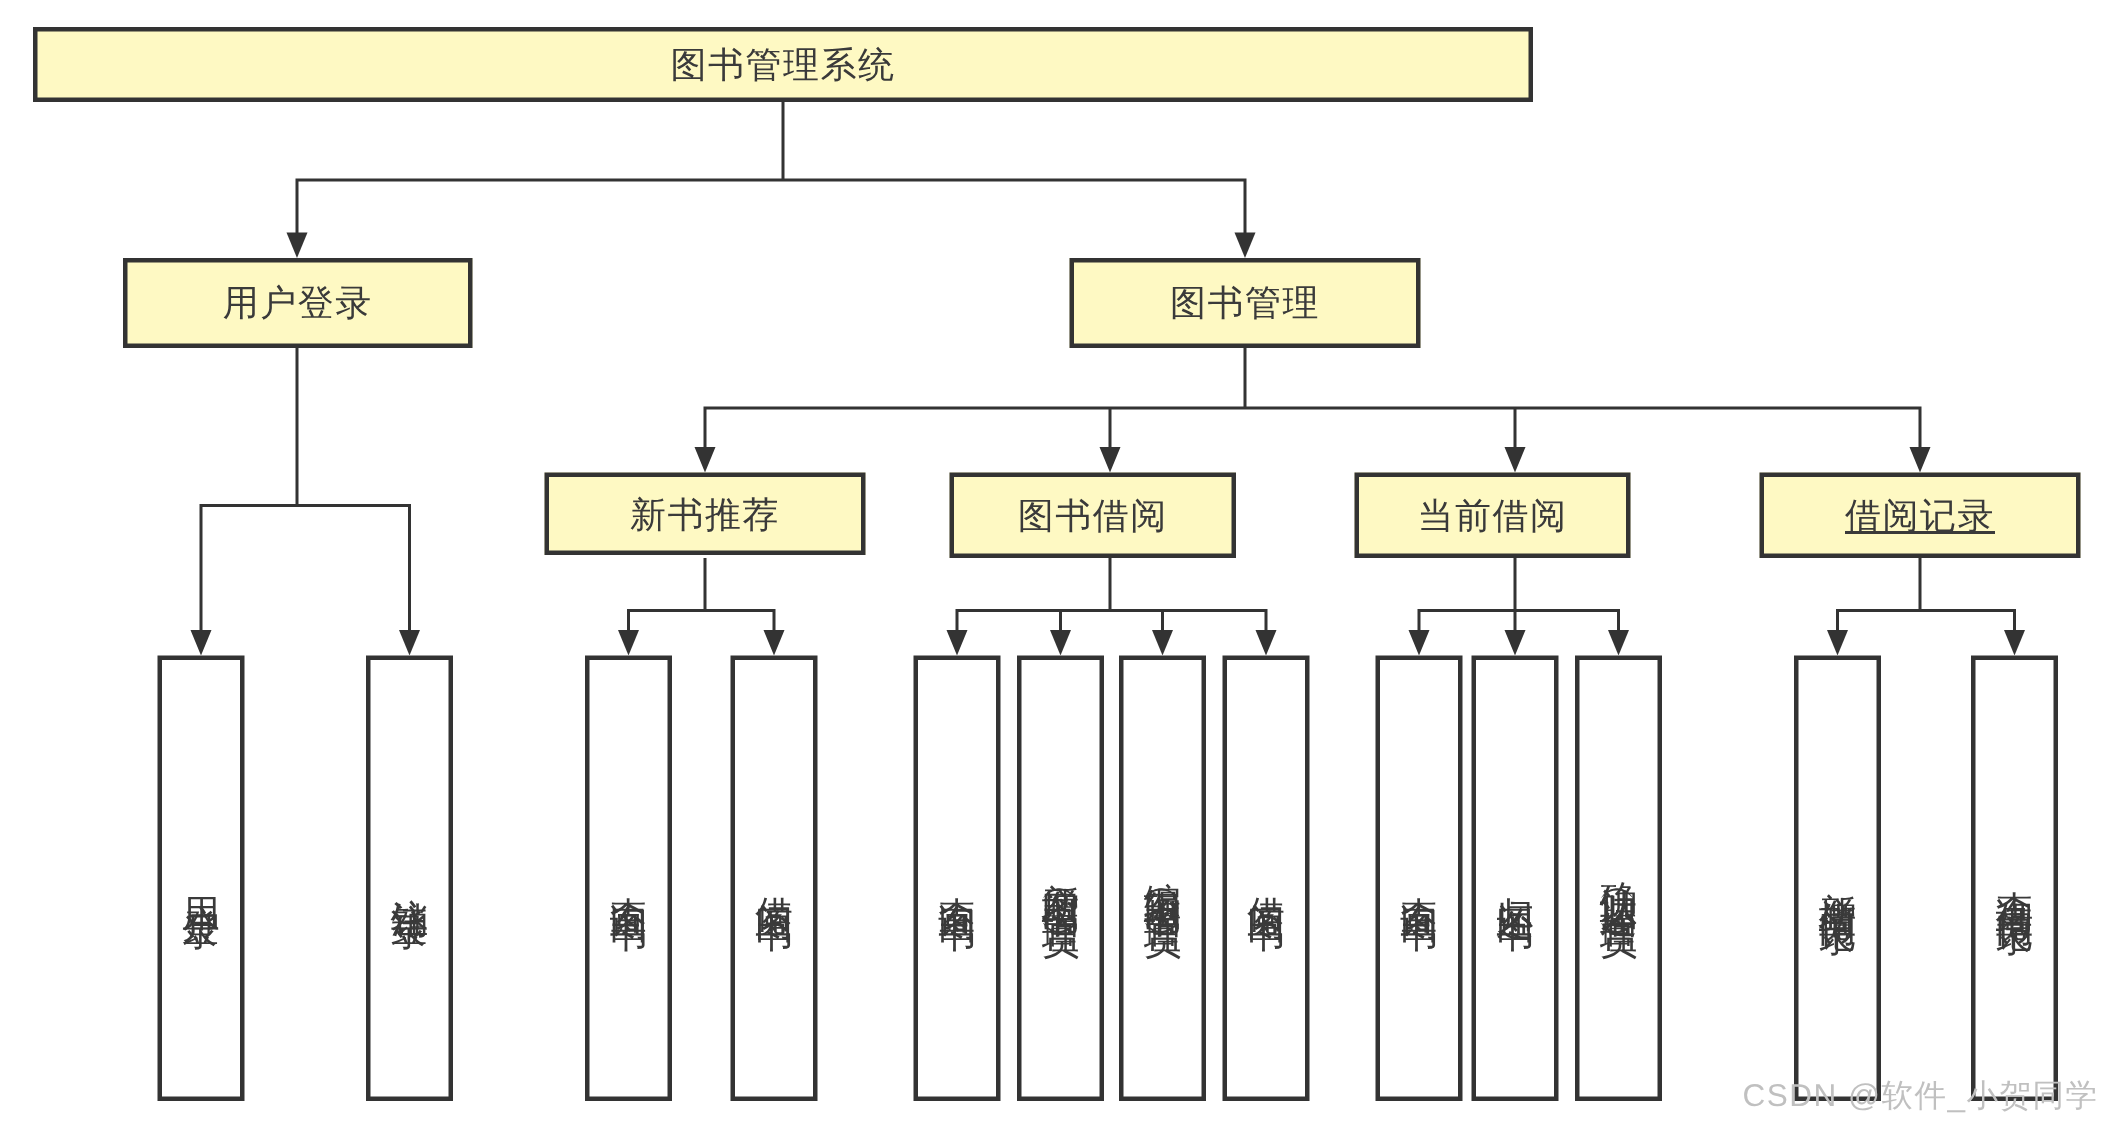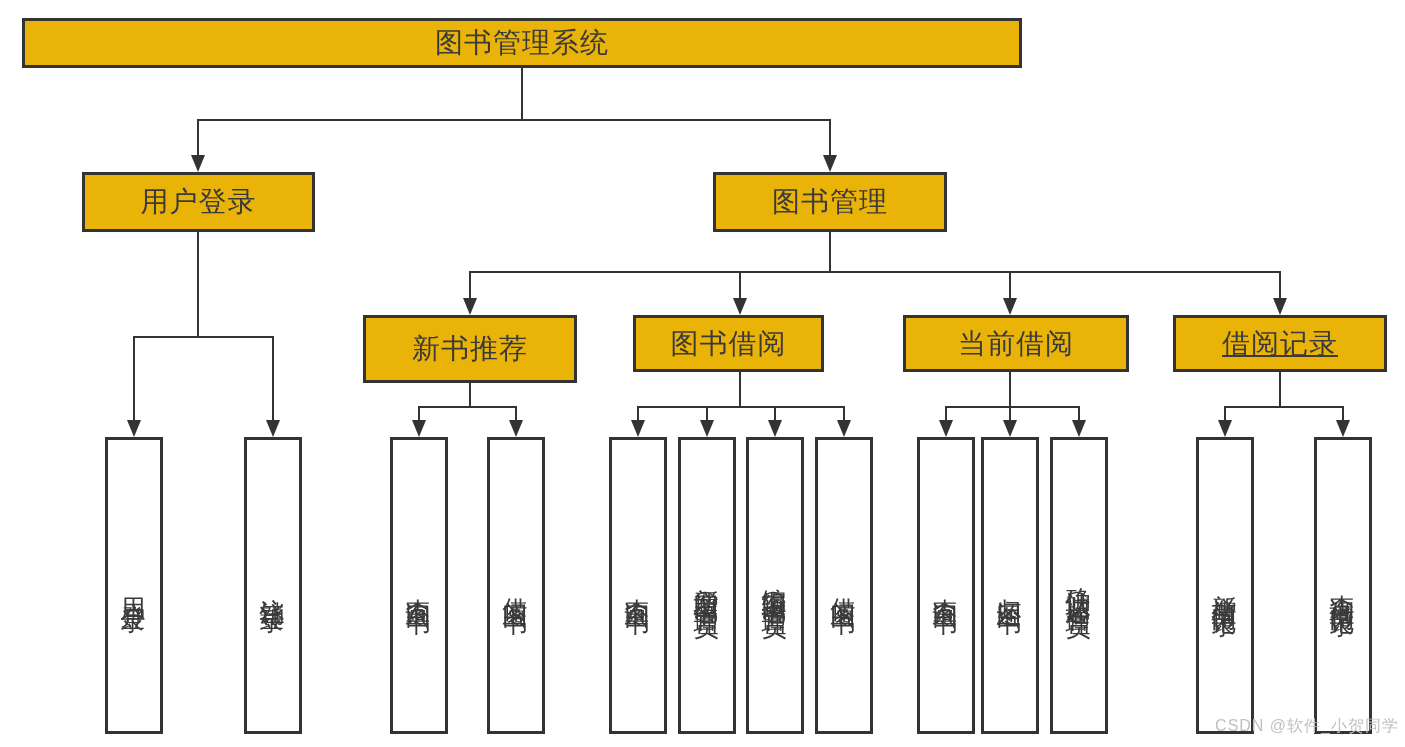--- a/index.html
+++ b/index.html
@@ -8,25 +8,25 @@
     width: 1405px;
     height: 747px;
     background: #ffffff;
     font-family: "Liberation Sans", sans-serif;
     overflow: hidden;
   }
   .hbox {
     position: absolute;
     box-sizing: border-box;
     border: 3px solid #333333;
-    background: #eab308;
+    background: #fef9c3;
     display: flex;
     align-items: center;
     justify-content: center;
-    font-size: 28px;
+    font-size: 24px;
     color: #3a3a3a;
     letter-spacing: 1px;
   }
   .vbox {
     position: absolute;
     box-sizing: border-box;
     border: 3px solid #333333;
     background: #ffffff;
     width: 58px;
     top: 437px;
@@ -46,21 +46,21 @@
   #connector-layer {
     position: absolute;
     left: 0; top: 0;
     width: 1405px;
     height: 747px;
   }
   #watermark {
     position: absolute;
     right: 6px;
     top: 716px;
-    font-size: 16px;
+    font-size: 21px;
     color: #c0c0c0;
     letter-spacing: 1px;
     z-index: 10;
     white-space: nowrap;
   }
 </style>
 </head>
 <body>
 
 <div id="stage">
@@ -102,27 +102,27 @@
     <span>图书管理系统</span>
   </div>
 
   <div class="hbox" style="left:82px; top:172px; width:233px; height:60px;">
     <span>用户登录</span>
   </div>
   <div class="hbox" style="left:713px; top:172px; width:234px; height:60px;align-items:center;">
     <span>图书管理</span>
   </div>
 
-  <div class="hbox" style="left:363px; top:315px; width:214px; height:68px;">
+  <div class="hbox" style="left:363px; top:315px; width:214px; height:55px;">
     <span>新书推荐</span>
   </div>
   <div class="hbox" style="left:633px; top:315px; width:191px; height:57px;">
     <span>图书借阅</span>
   </div>
-  <div class="hbox" style="left:903px; top:315px; width:226px; height:57px;">
+  <div class="hbox" style="left:903px; top:315px; width:184px; height:57px;">
     <span>当前借阅</span>
   </div>
   <div class="hbox" style="left:1173px; top:315px; width:214px; height:57px;text-decoration:underline;">
     <span>借阅记录</span>
   </div>
 
   <div class="vbox" style="left:105px;">
     <span class="vtext">用户登录</span>
   </div>
   <div class="vbox" style="left:244px;">

